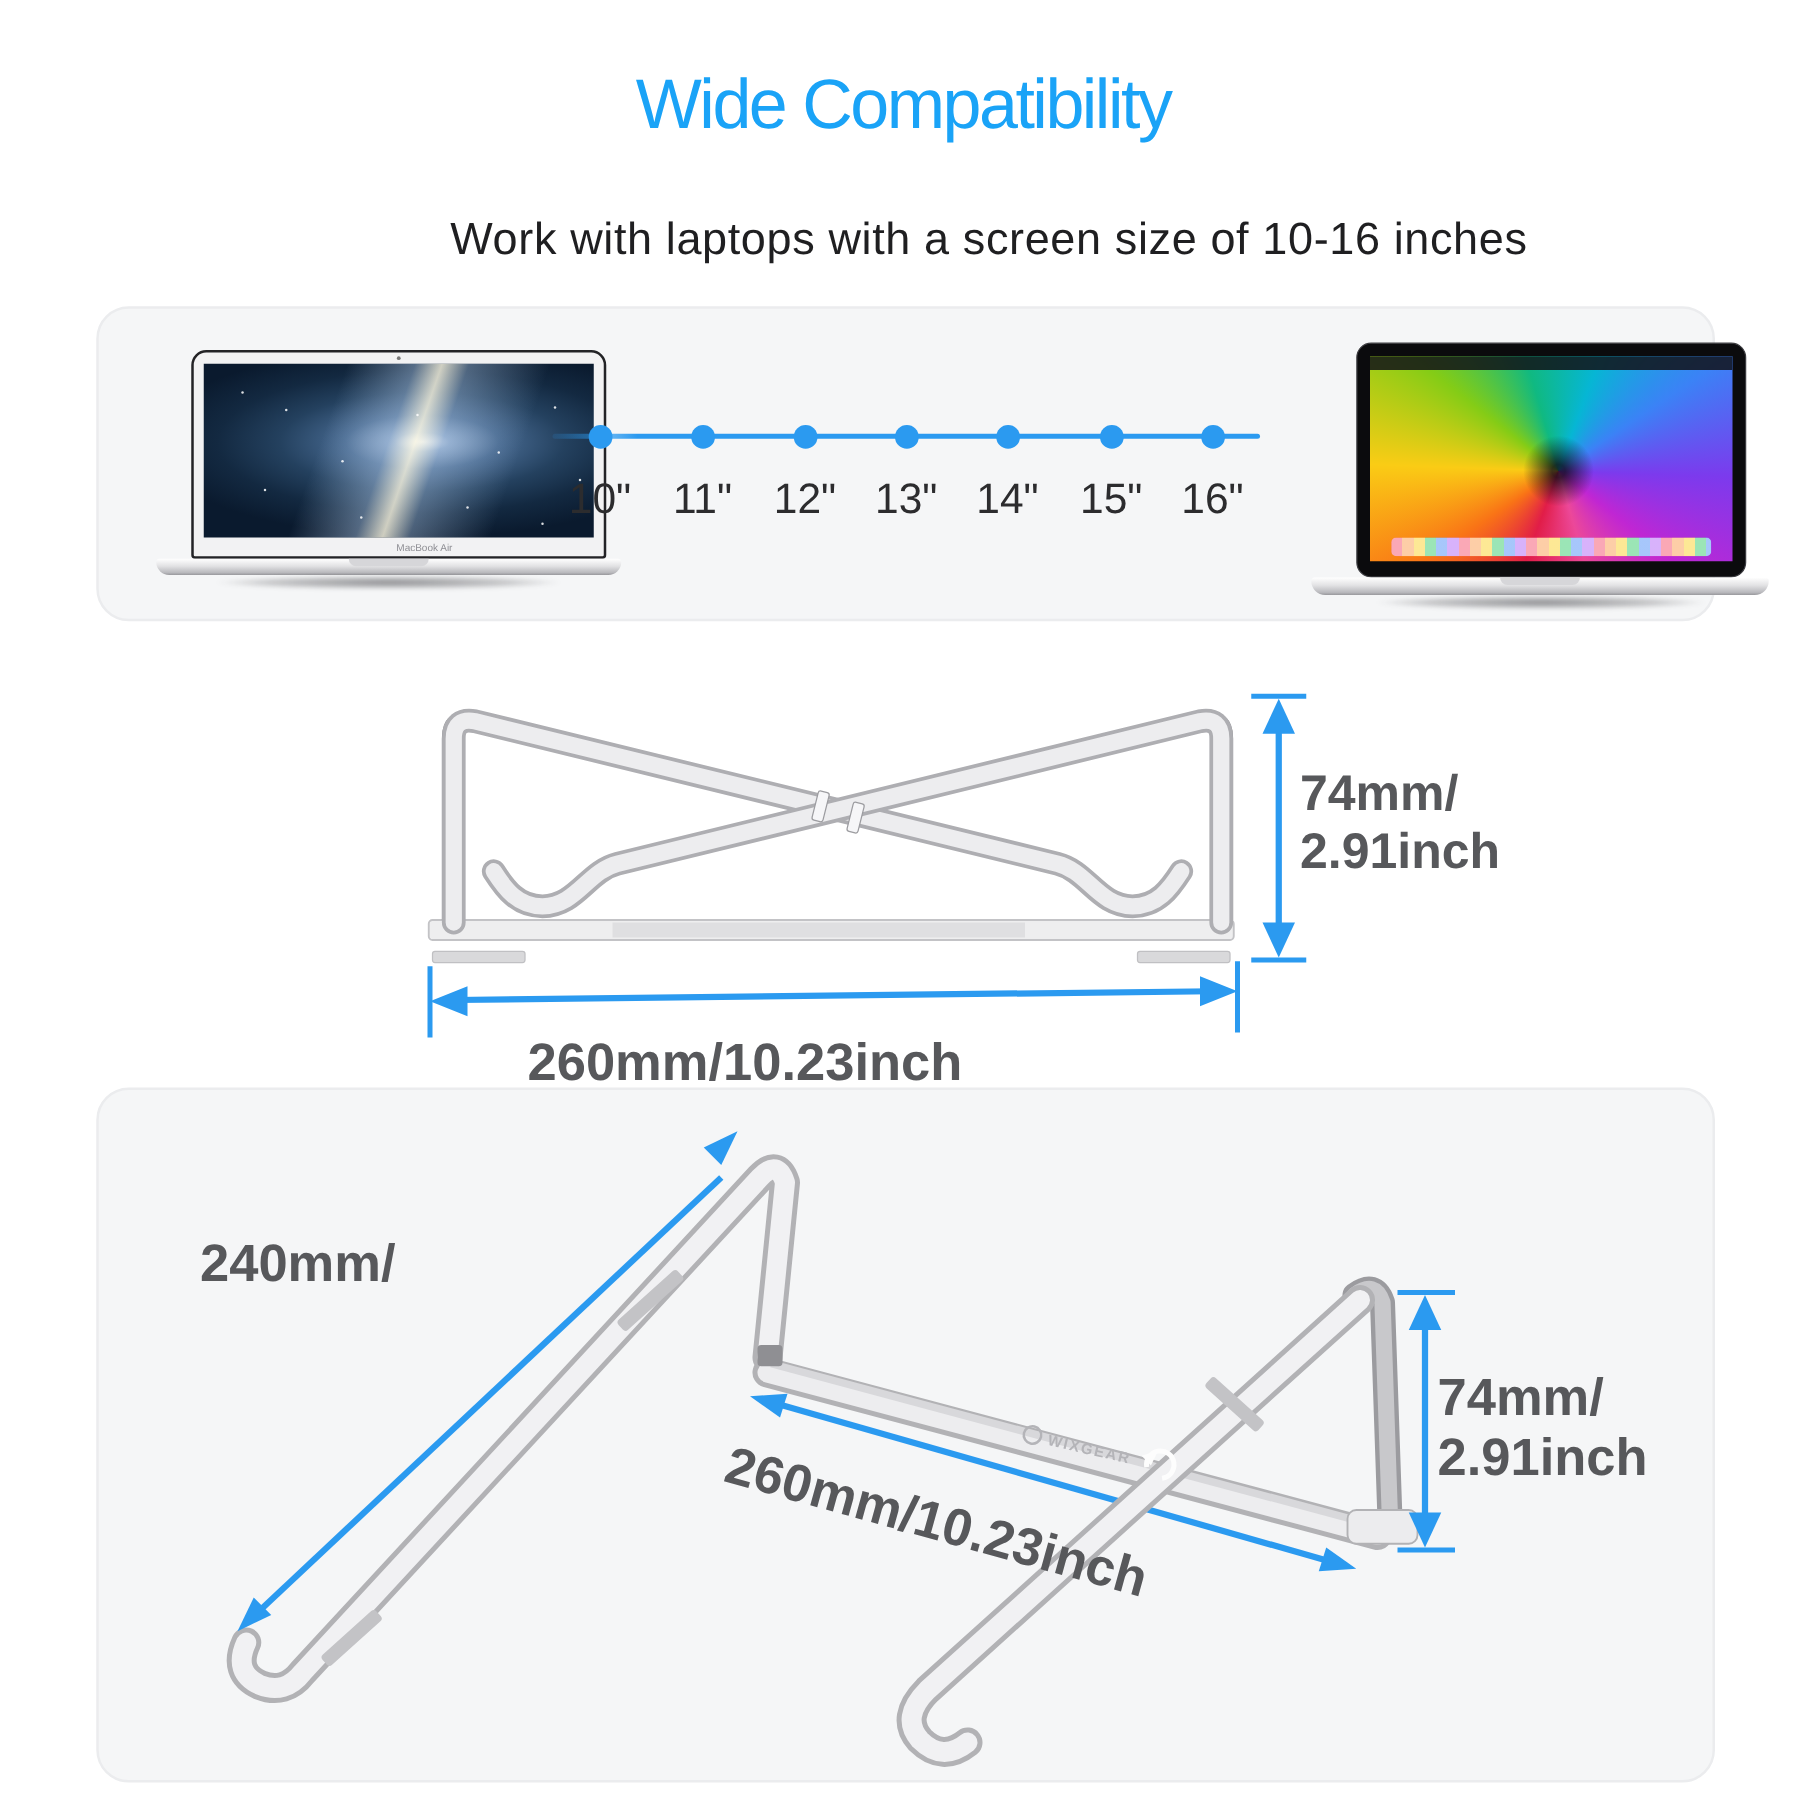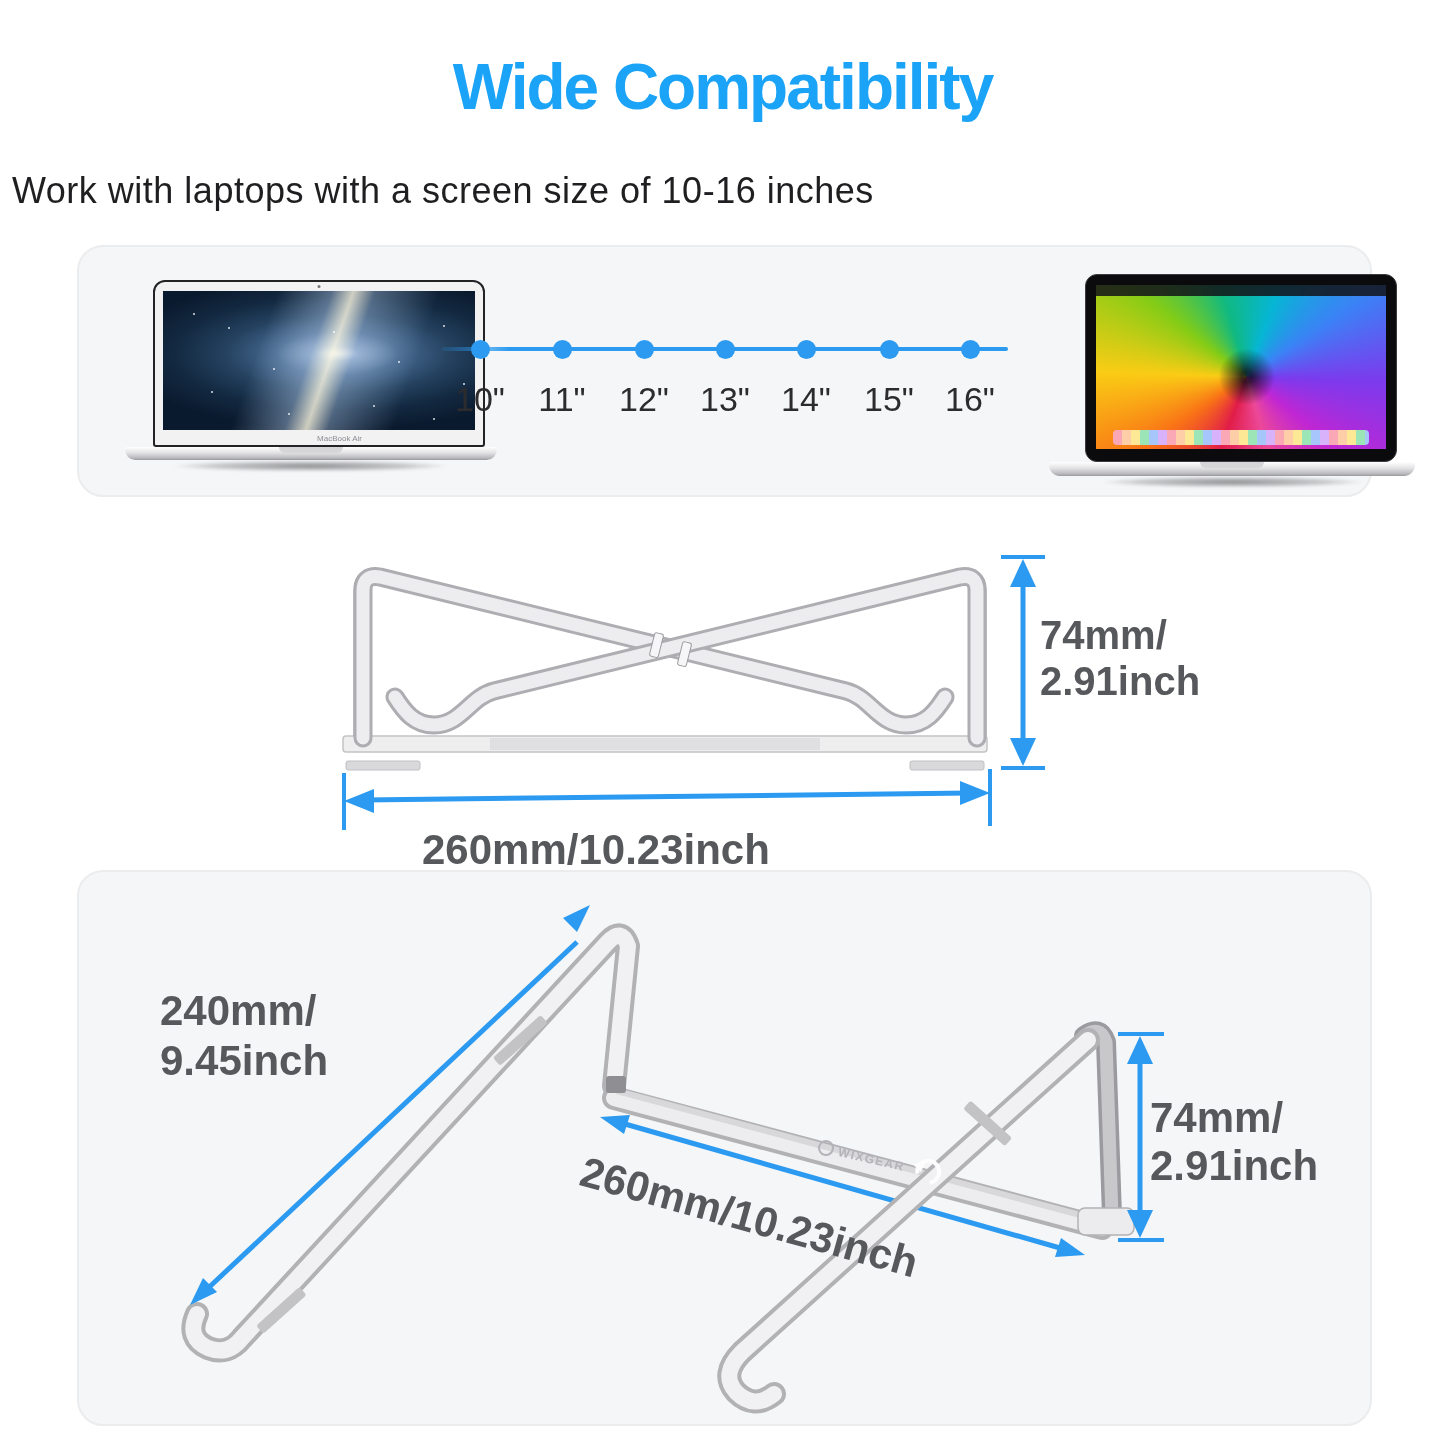--- a/index.html
+++ b/index.html
@@ -1,24 +1,24 @@
 <!DOCTYPE html>
 <html><head>
 <meta charset="utf-8">
 <style>
   html,body{margin:0;padding:0;background:#fff;}
   #stage{position:relative;width:1445px;height:1445px;background:#ffffff;overflow:hidden;
          font-family:"Liberation Sans",sans-serif;}
   .abs{position:absolute;}
 
   
-  #title{left:0;top:50px;width:1445px;text-align:center;font-size:64px;font-weight:700;
+  #title{left:0;top:50px;width:1445px;text-align:center;font-size:56px;font-weight:400;
          letter-spacing:-2px;color:#1aa3f7;}
-  #subtitle{left:0;top:170px;width:1222px;text-align:left;font-size:36px;font-weight:400;
-            color:#1f1f21;letter-spacing:.5px;margin-left:12px;}
+  #subtitle{left:0;top:170px;width:1222px;text-align:right;font-size:36px;font-weight:400;
+            color:#1f1f21;letter-spacing:.5px;}
 
   
   .panel{background:#f5f6f7;border:2px solid #ebecee;border-radius:26px;}
   #banner{left:77px;top:245px;width:1291px;height:248px;}
   #panel2{left:77px;top:870px;width:1291px;height:552px;}
 
   
   #scale-line{left:363px;top:100px;width:566px;height:4px;border-radius:2px;
               background:linear-gradient(90deg,rgba(43,154,240,.12),#2b9af0 12%,#2b9af0 100%);}
   .dot{position:absolute;top:93px;width:19px;height:19px;border-radius:50%;background:#2b9af0;}
@@ -219,21 +219,20 @@
       <line x1="1028" y1="154" x2="1074" y2="154" stroke-width="4"></line>
       <line x1="1028" y1="360" x2="1074" y2="360" stroke-width="4"></line>
       <line x1="1050" y1="170" x2="1050" y2="344" stroke-width="5"></line>
       <polygon points="1050,156 1037,184 1063,184" stroke="none"></polygon>
       <polygon points="1050,358 1037,330 1063,330" stroke="none"></polygon>
     </g>
   </svg>
 
   <div class="abs dim-label" id="lbl-depth">
     <div>240mm/</div>
-    <div>9.45inch</div>
   </div>
   <div class="abs dim-label" id="lbl-unfolded-width">260mm/10.23inch</div>
   <div class="abs dim-label" id="lbl-unfolded-height">
     <div>74mm/</div>
     <div>2.91inch</div>
   </div>
 
 </div>
 
 </body></html>

